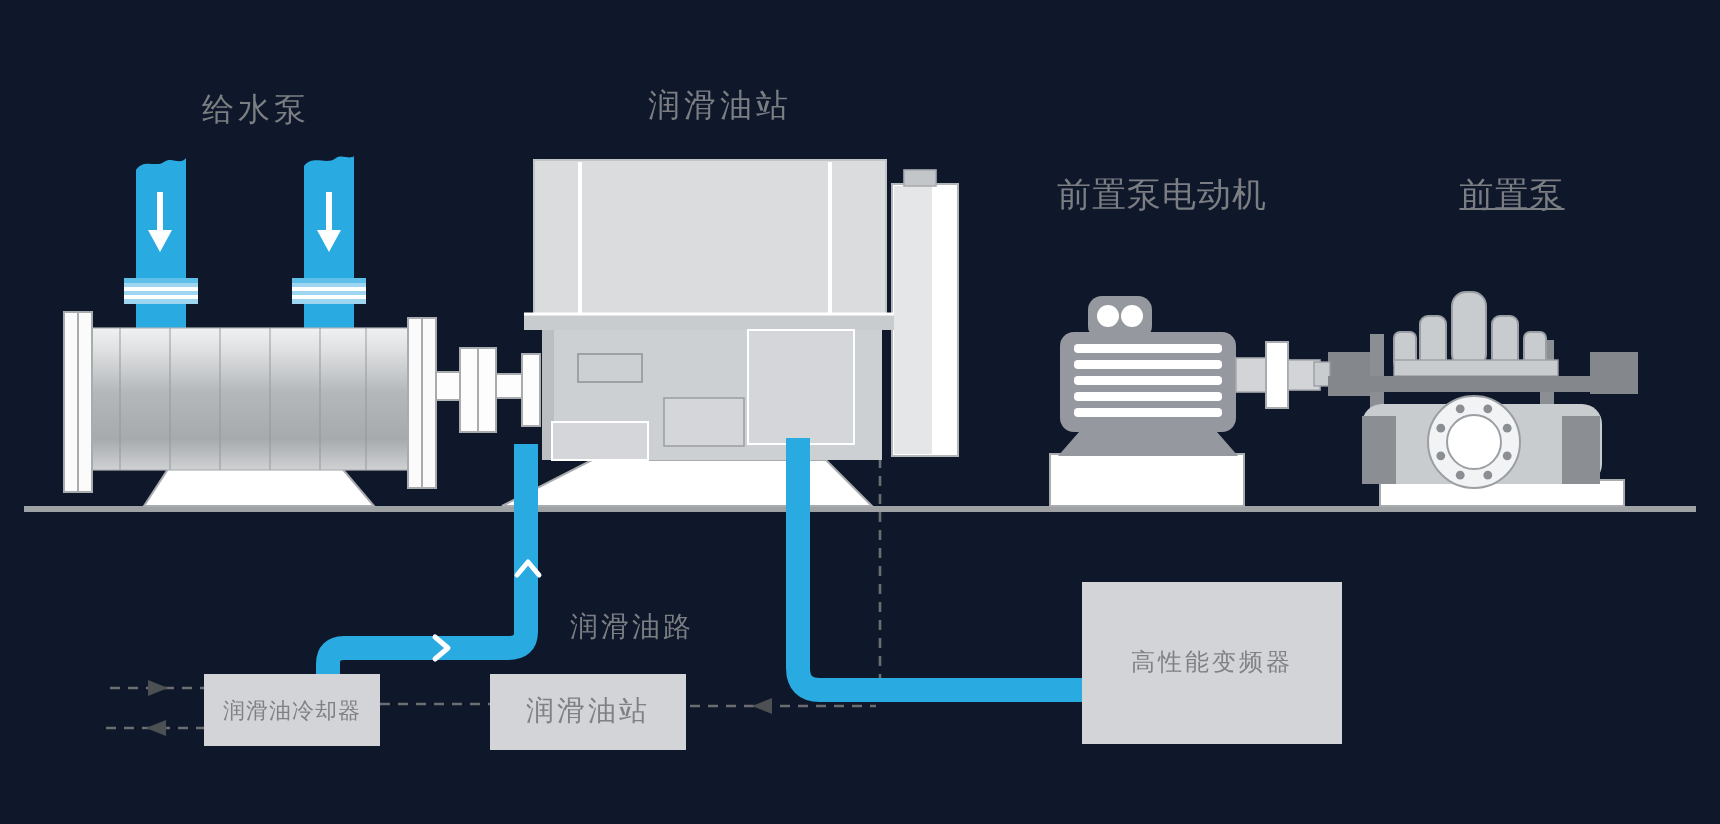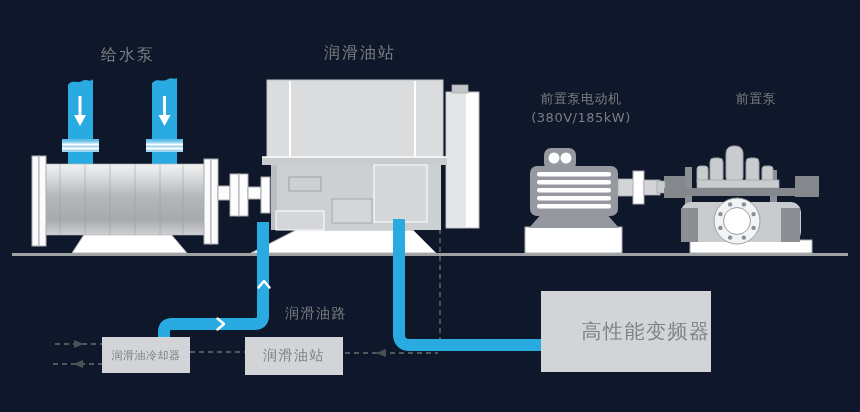--- a/index.html
+++ b/index.html
@@ -3,29 +3,29 @@
 <meta charset="utf-8">
 <style>
   html,body{margin:0;padding:0;background:#ffffff;}
   #canvas{
     position:relative;width:860px;height:412px;background:#0f172a;overflow:hidden;
     font-family:"DejaVu Sans","Liberation Sans",sans-serif;
   }
   #canvas svg{position:absolute;left:0;top:0;}
   .lbl{position:absolute;color:#7b7e82;text-align:center;white-space:nowrap;}
   .lbl-lg{font-size:16px;letter-spacing:2px;}
-  .lbl-md{font-size:13px;letter-spacing:0.5px;line-height:19px;}
+  .lbl-md{font-size:17px;letter-spacing:0.5px;line-height:19px;}
   .lbl-path{font-size:14px;letter-spacing:1.5px;margin-top:13px;}
   .gbox{
     position:absolute;background:#d2d4d7;color:#7e8185;
     display:flex;align-items:center;justify-content:center;white-space:nowrap;
   }
   .gbox-sm{font-size:11px;letter-spacing:0.5px;}
   .gbox-md{font-size:14px;letter-spacing:1.5px;}
-  .gbox-lg{font-size:20px;letter-spacing:1.5px;padding-left:40px;}
+  .gbox-lg{font-size:12px;letter-spacing:1.5px;}
 </style>
 </head>
 <body>
 
 <div id="canvas">
 
   <svg width="860" height="412" viewBox="0 0 860 412">
     <defs>
       <linearGradient id="barrelG" x1="0" y1="0" x2="0" y2="1">
         <stop offset="0" stop-color="#f0f1f2"></stop>
@@ -185,23 +185,22 @@
       <path d="M258.5,287.5 L264,281 L269.5,287.5"></path>
       <path d="M217.5,318.5 L224,324 L217.5,329.5"></path>
     </g>
   </svg>
 
   <div class="lbl lbl-lg" style="left:68px;top:45px;width:120px;">给水泵</div>
   <div class="lbl lbl-lg" style="left:300px;top:43px;width:120px;">润滑油站</div>
 
   <div class="lbl lbl-md" style="left:511px;top:89px;width:140px;">
     <div>前置泵电动机</div>
-    <div>(380V/185kW)</div>
   </div>
-  <div class="lbl lbl-md" style="left:686px;top:89px;width:140px;">
+  <div class="lbl lbl-md" style="left:686px;top:89px;width:140px;text-decoration:underline;">
     <div>前置泵</div>
   </div>
 
   <div class="lbl lbl-path" style="left:256px;top:292px;width:120px;">润滑油路</div>
 
   <div class="gbox gbox-md" style="left:245px;top:337px;width:98px;height:38px;">润滑油站</div>
   <div class="gbox gbox-sm" style="left:102px;top:337px;width:88px;height:36px;">润滑油冷却器</div>
   <div class="gbox gbox-lg" style="left:541px;top:291px;width:130px;height:81px;">高性能变频器</div>
 
 </div>

